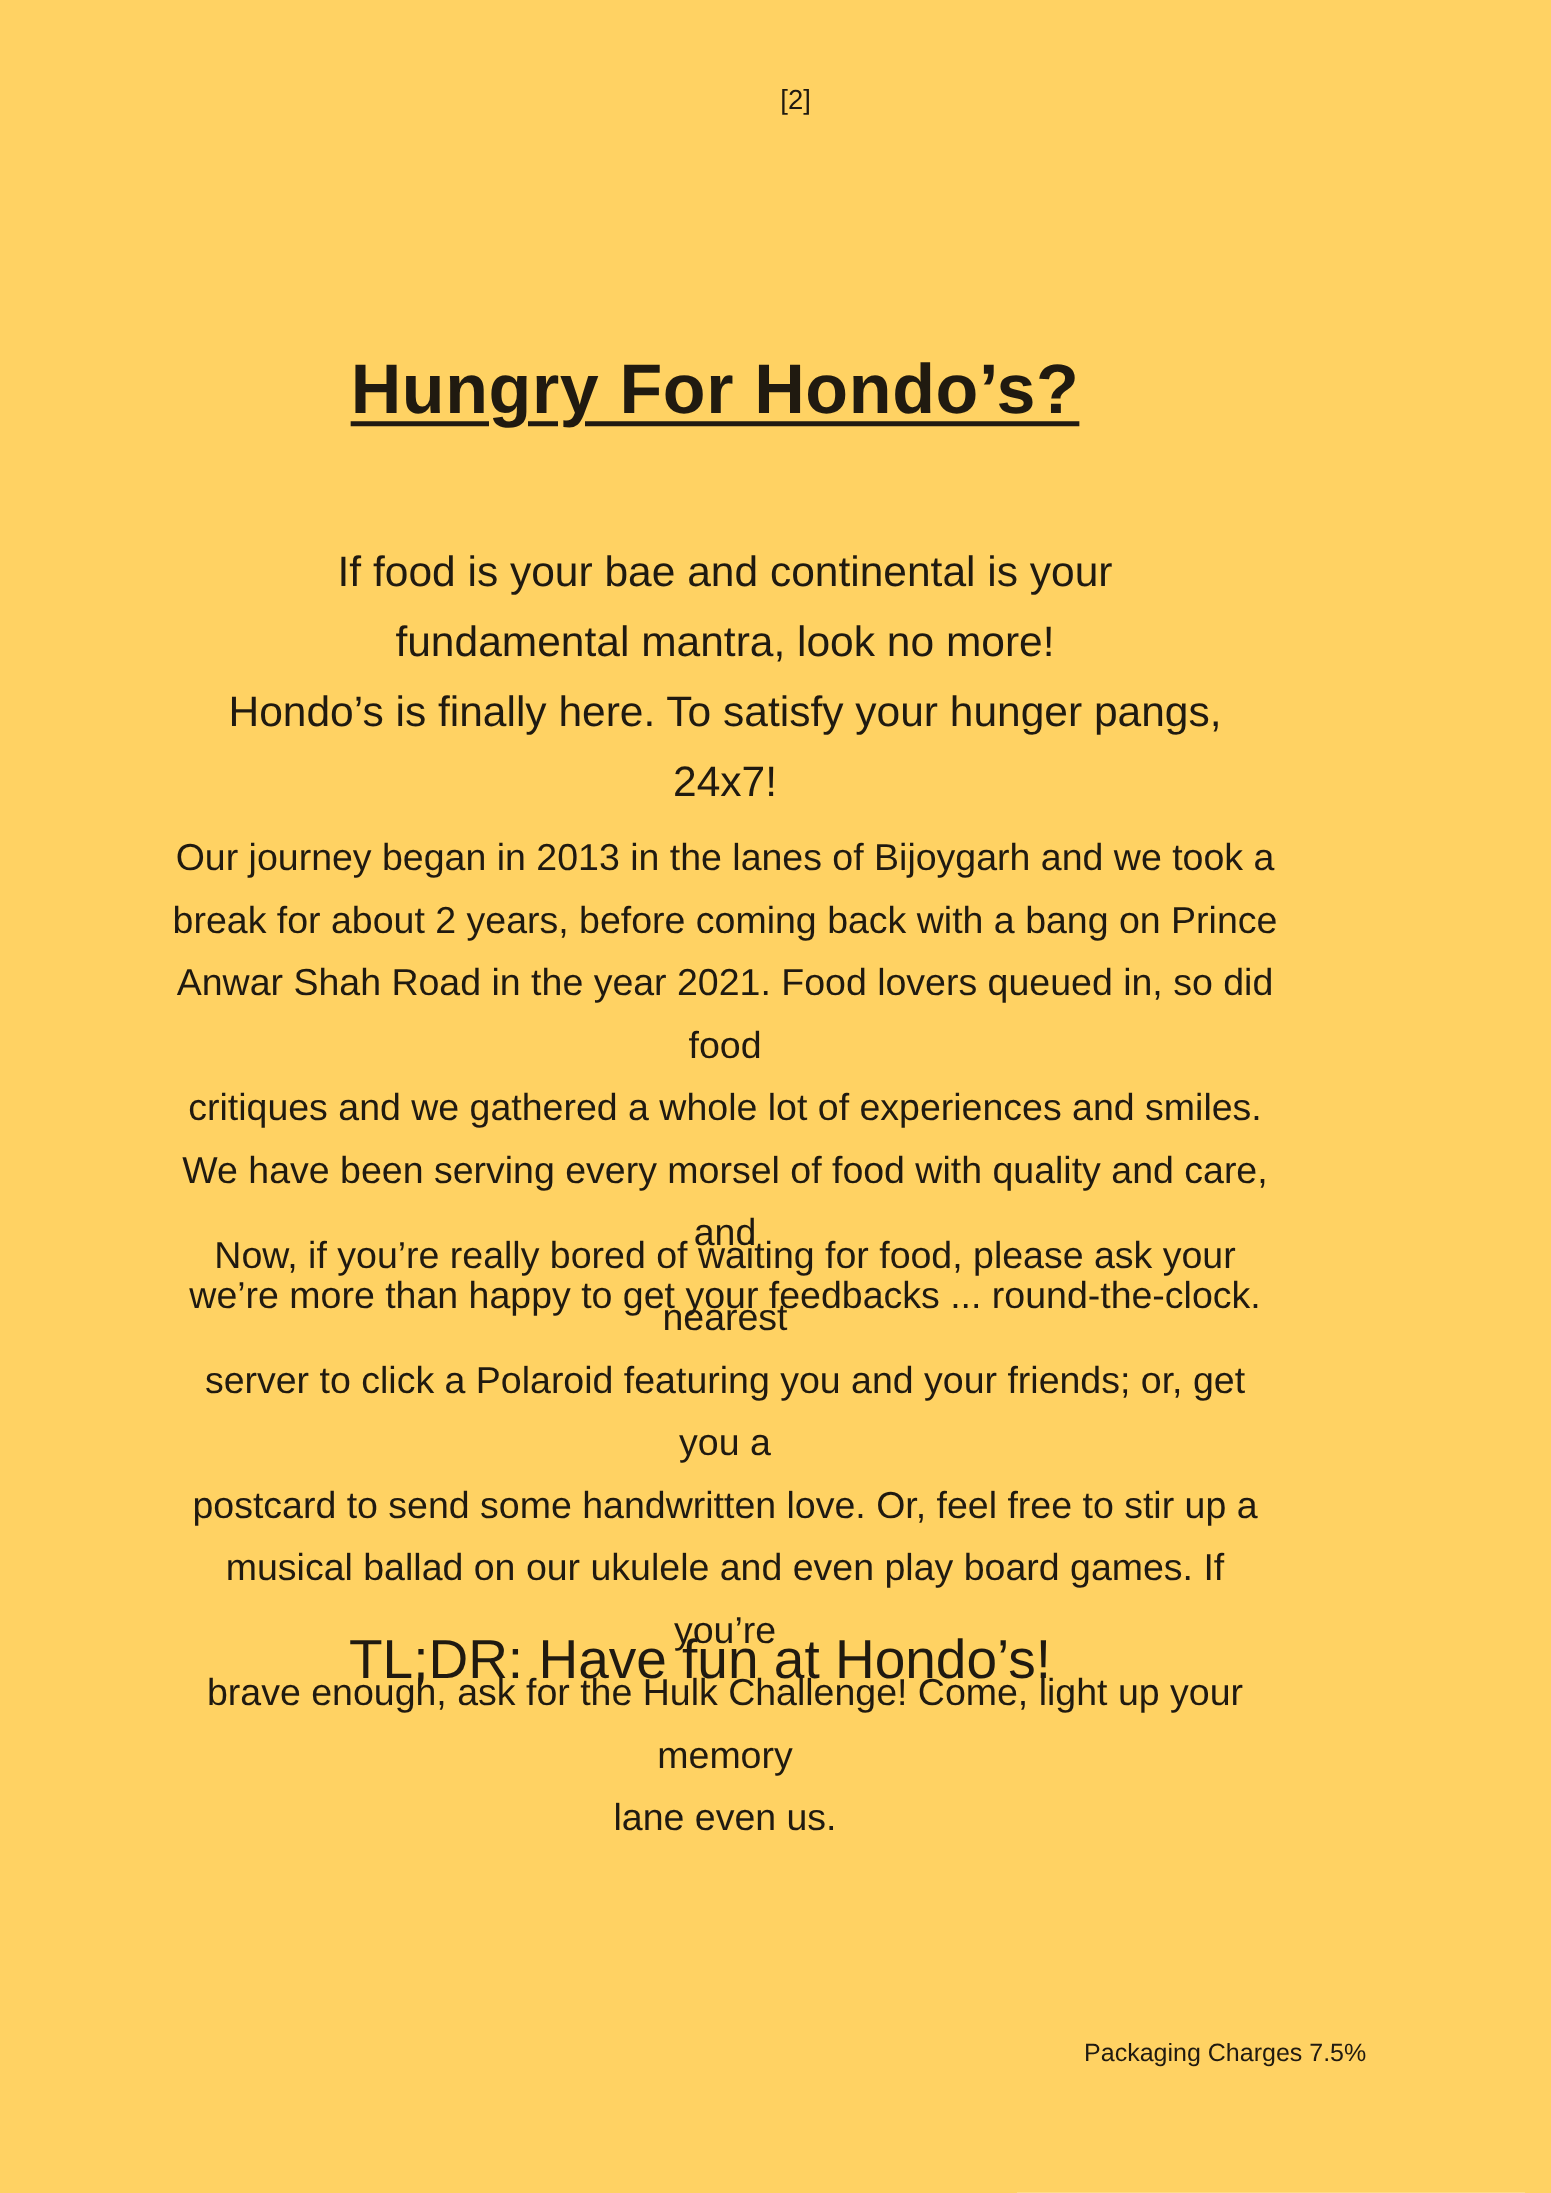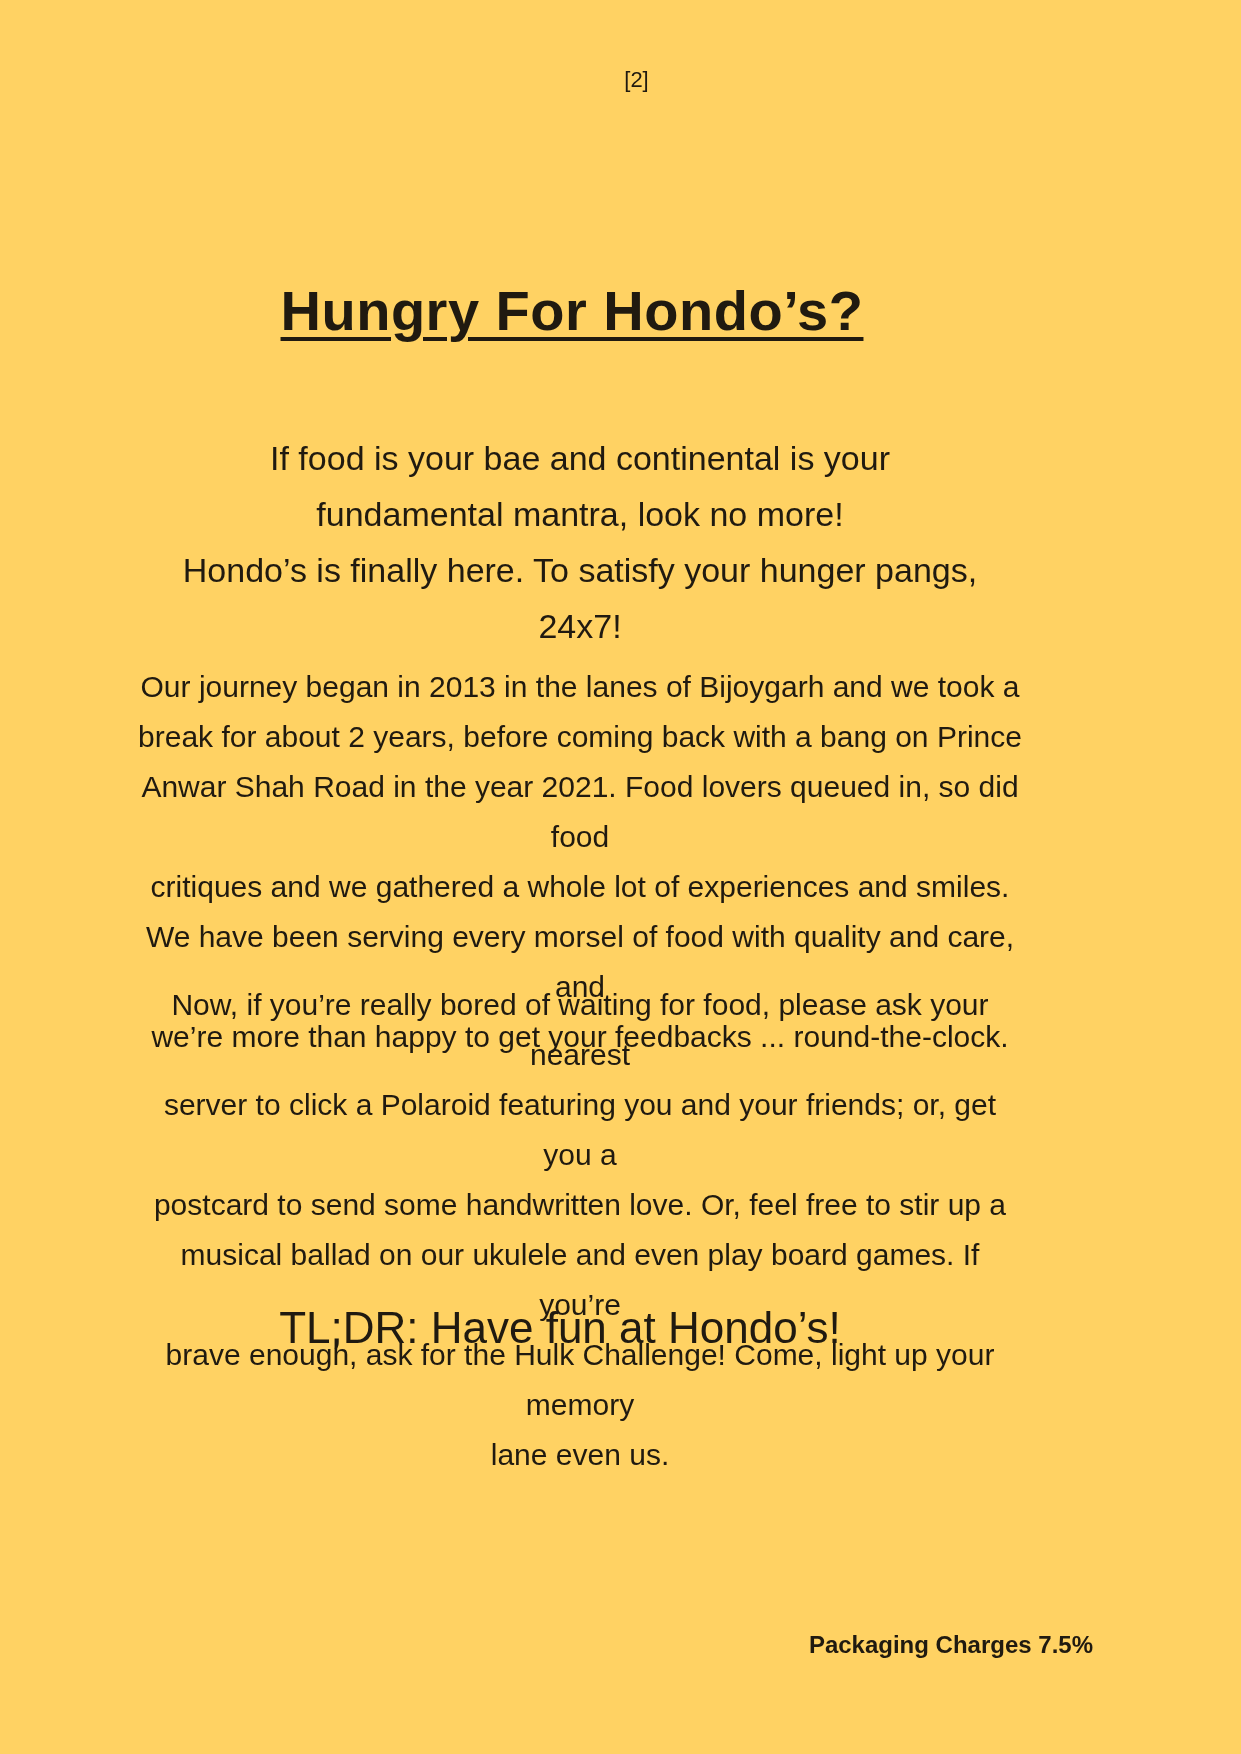--- a/index.html
+++ b/index.html
@@ -71,22 +71,22 @@
     top: 1306px;
     left: 0;
     width: 100%;
     font-size: 44px;
     line-height: 44px;
   }
   .footer-note {
     position: absolute;
     top: 1632px;
     right: 148px;
-    font-size: 24px;
-    font-weight: bold;
+    font-size: 20px;
+    font-weight: normal;
     line-height: 1.1;
   }
 </style>
 </head>
 <body>
 
 <div class="page">
 
   <div class="page-number">[2]</div>
 

